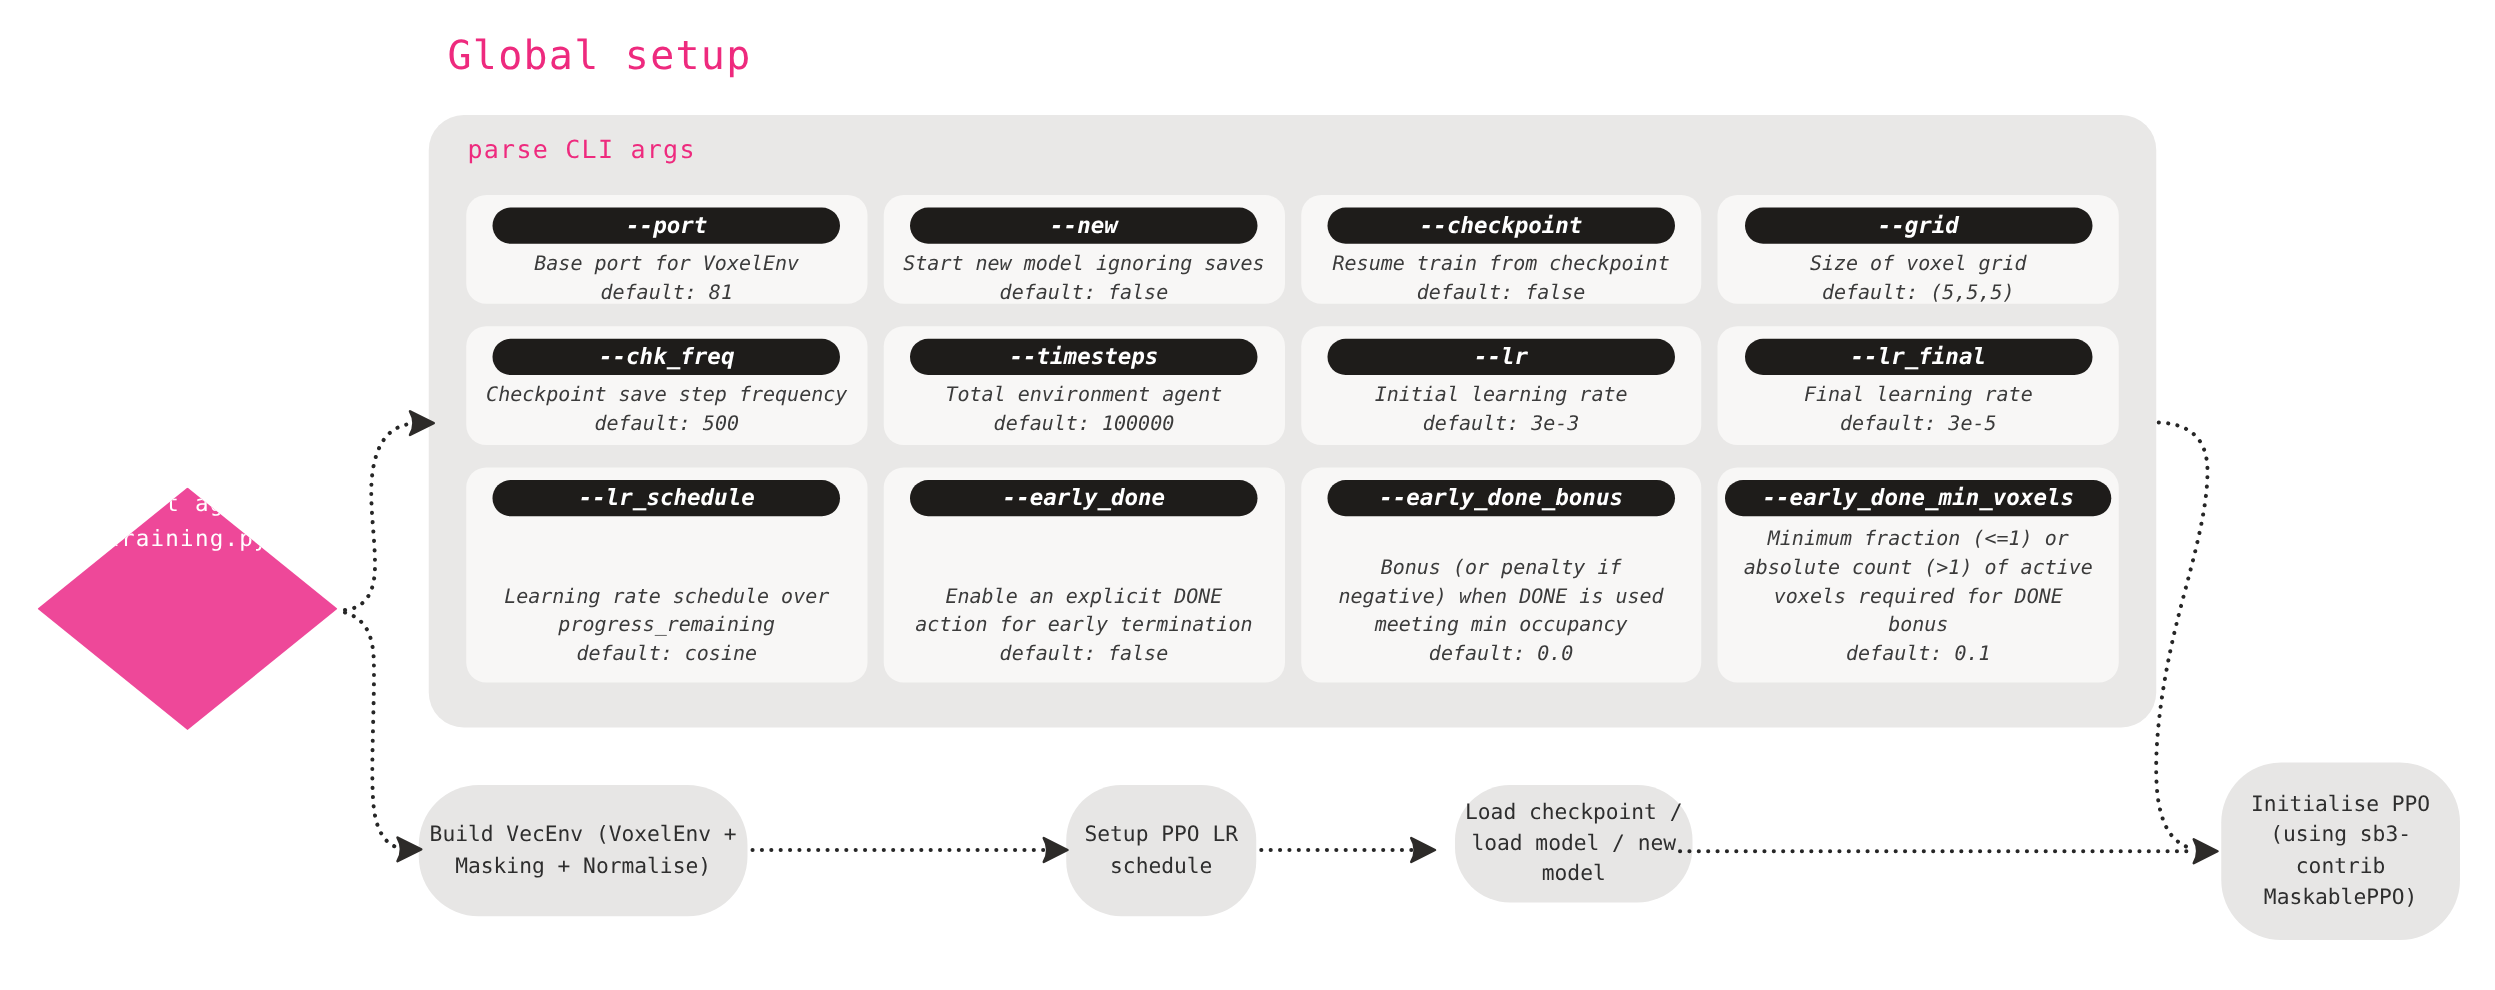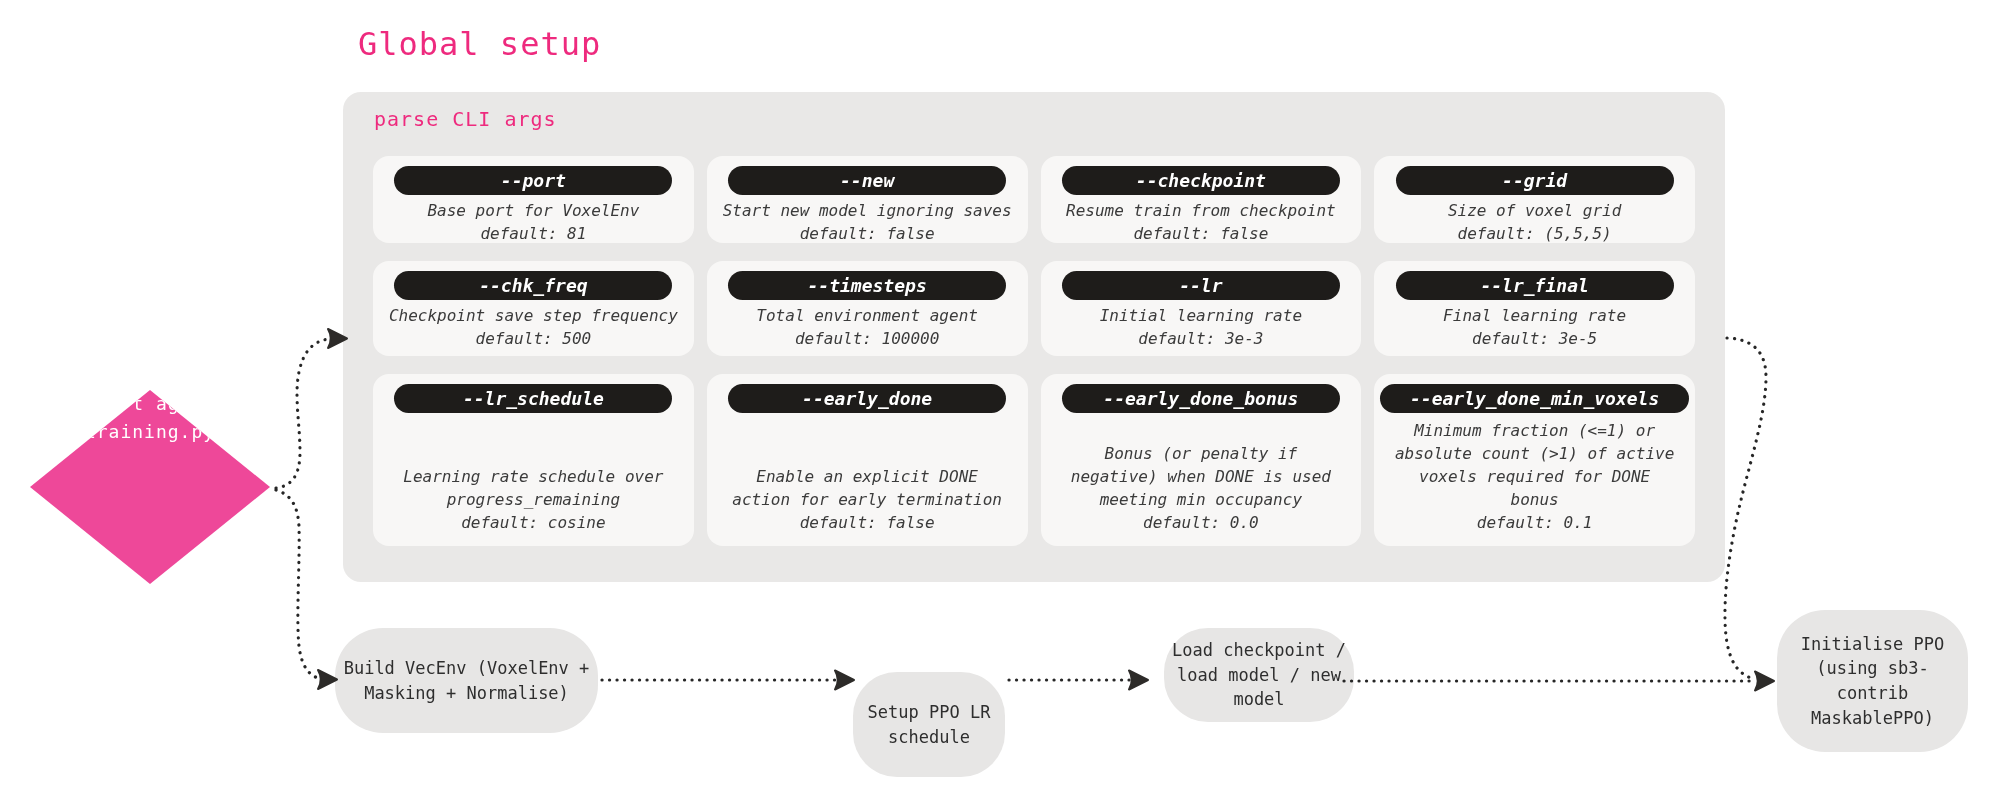--- a/index.html
+++ b/index.html
@@ -22,21 +22,21 @@
   .canvas{position:absolute;inset:0;}
 
   .page-title{
     position:absolute;left:358px;top:25px;
     font-size:32px;font-weight:500;color:var(--accent_pink);
     letter-spacing:1px;white-space:pre;
   }
 
   .cli-panel{
     position:absolute;left:343px;top:92px;width:1382px;height:490px;
-    background:var(--panel_gray);border-radius:18px;
+    background:var(--panel_gray);border-radius:28px;
   }
   .cli-panel-label{
     position:absolute;left:31px;top:15px;
     font-size:20px;color:var(--accent_pink);letter-spacing:1px;white-space:pre;
   }
   .cli-grid{
     position:absolute;left:30px;right:30px;top:64px;
     display:grid;grid-template-columns:repeat(4,1fr);
     grid-template-rows:87px 95px 172px;
     column-gap:13px;row-gap:18px;
@@ -73,21 +73,21 @@
     white-space:pre-line;text-align:center;letter-spacing:1px;
   }
 
   .flow-node{
     position:absolute;background:var(--node_gray);
     display:flex;align-items:center;justify-content:center;
     color:var(--node_text);font-size:17px;line-height:1.45;
     white-space:pre-line;text-align:center;
   }
   .flow-node.n1{left:335px;top:628px;width:263px;height:105px;border-radius:48px;}
-  .flow-node.n2{left:853px;top:628px;width:152px;height:105px;border-radius:44px;margin-top:44px;}
+  .flow-node.n2{left:853px;top:628px;width:152px;height:105px;border-radius:44px;}
   .flow-node.n3{left:1164px;top:628px;width:190px;height:94px;border-radius:44px;}
   .flow-node.n4{left:1777px;top:610px;width:191px;height:142px;border-radius:48px;}
 
   svg.connectors{position:absolute;inset:0;pointer-events:none;}
   svg.connectors .dots{
     fill:none;stroke:var(--connector_dark);stroke-width:3.2;
     stroke-linecap:round;stroke-dasharray:0.1 7.4;
   }
   svg.connectors .head{
     fill:#2d2b29;stroke:#2d2b29;stroke-width:2;stroke-linejoin:round;

